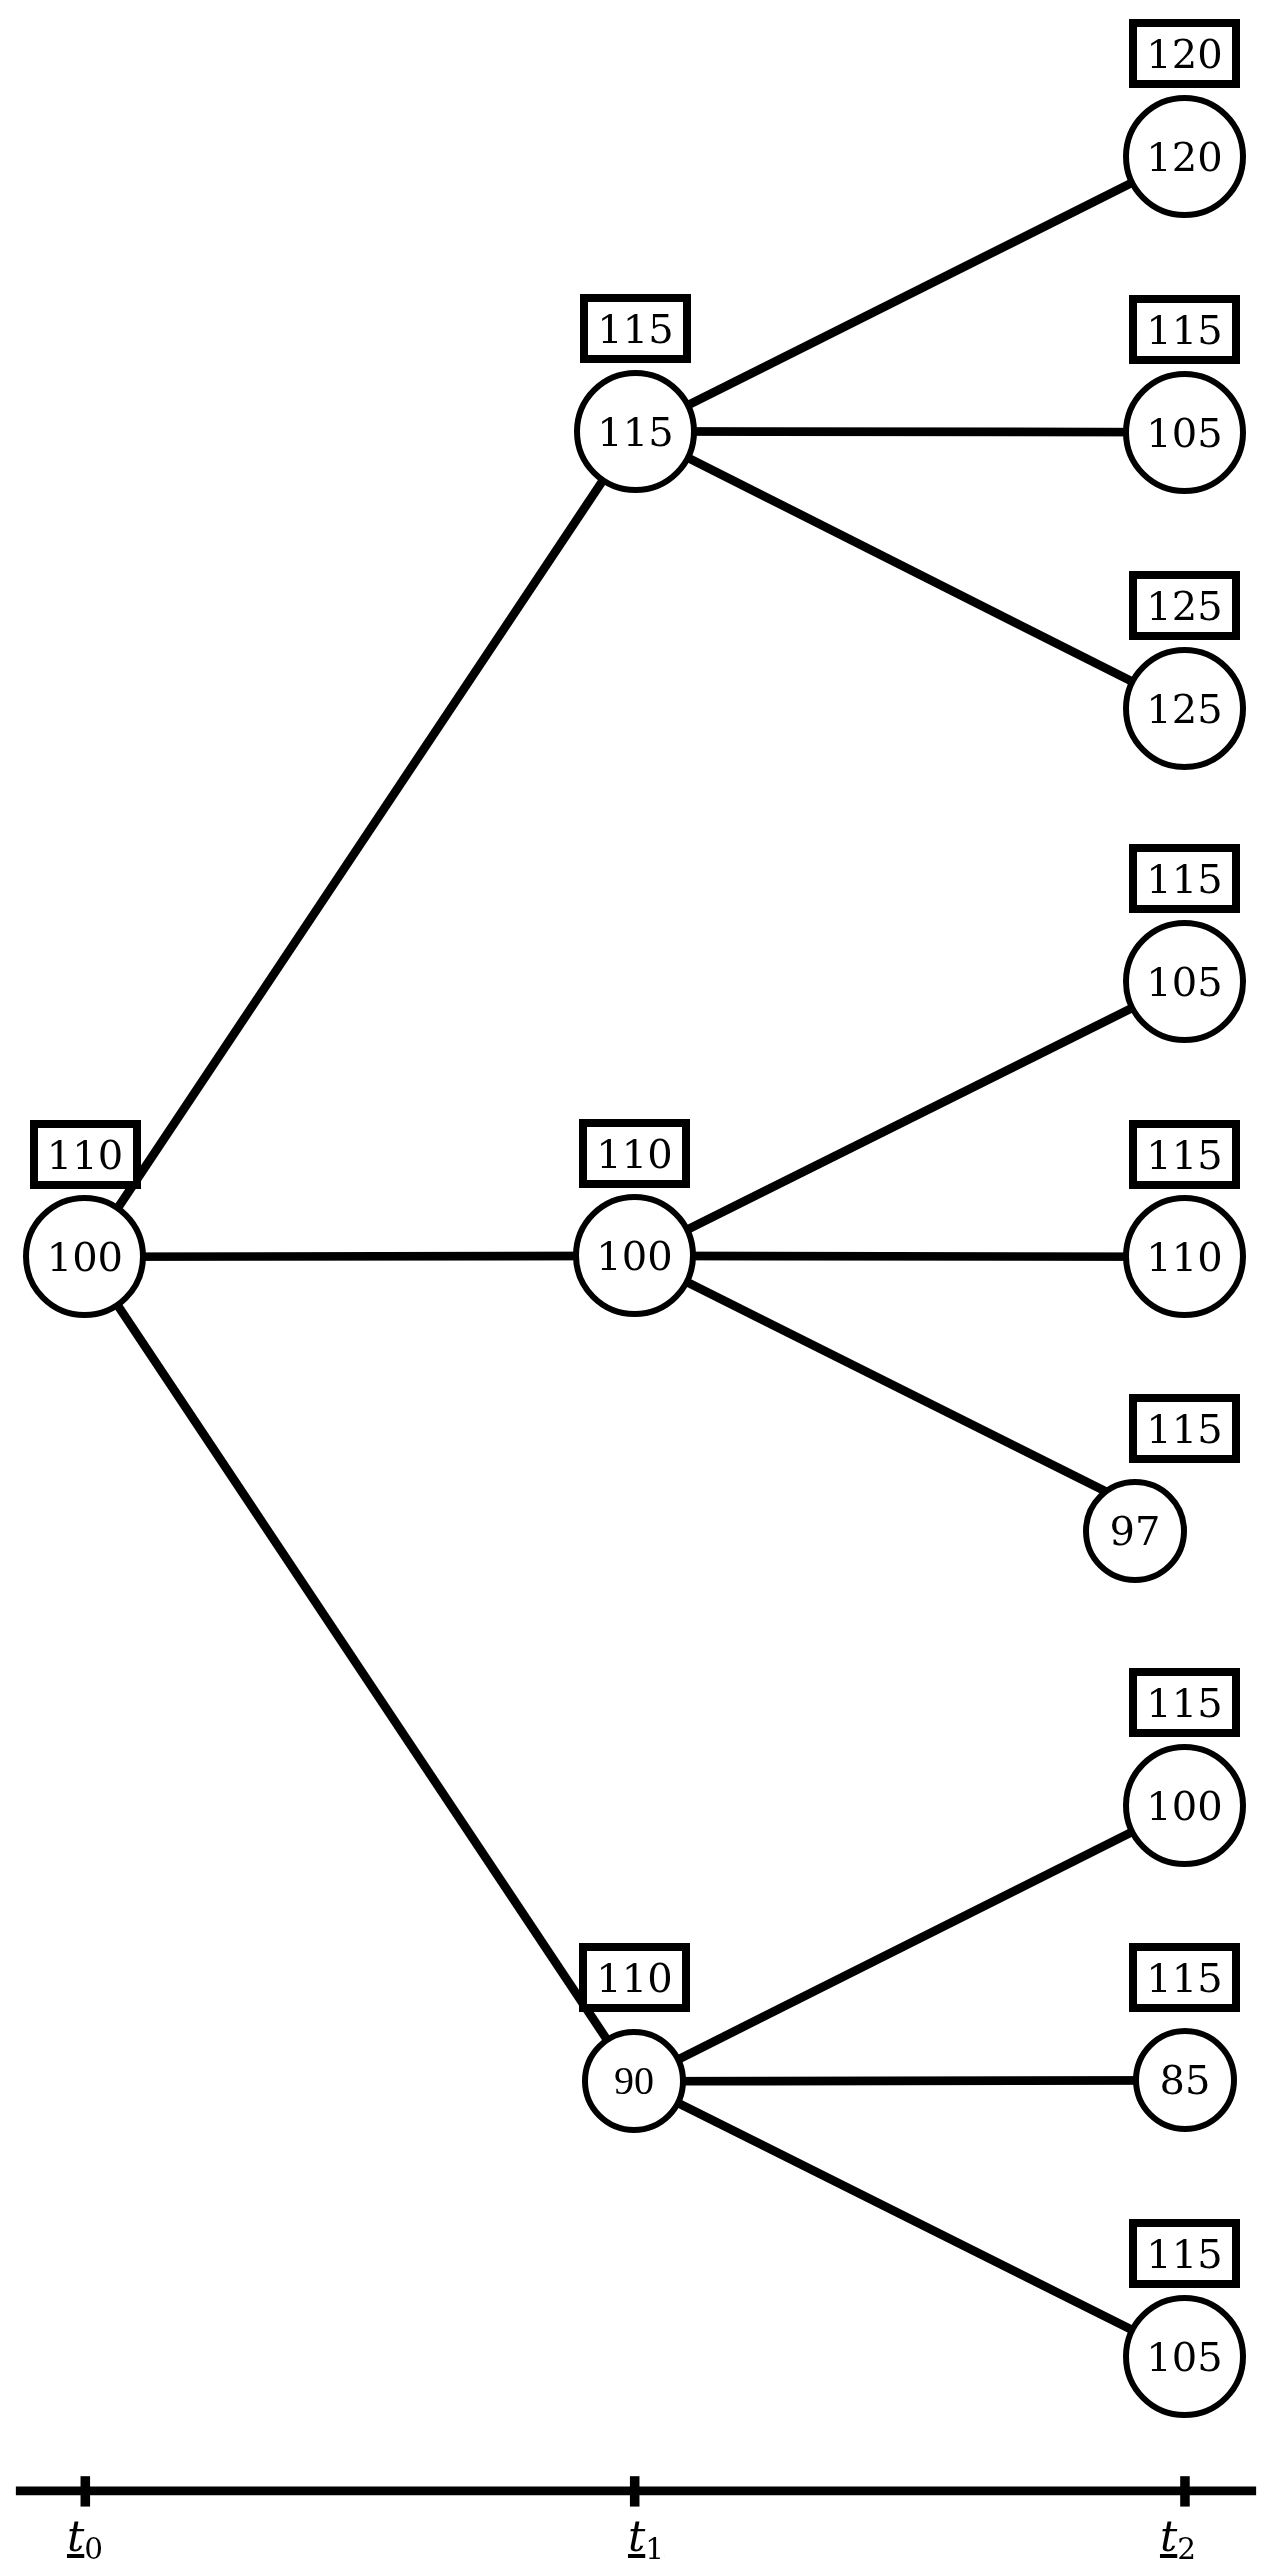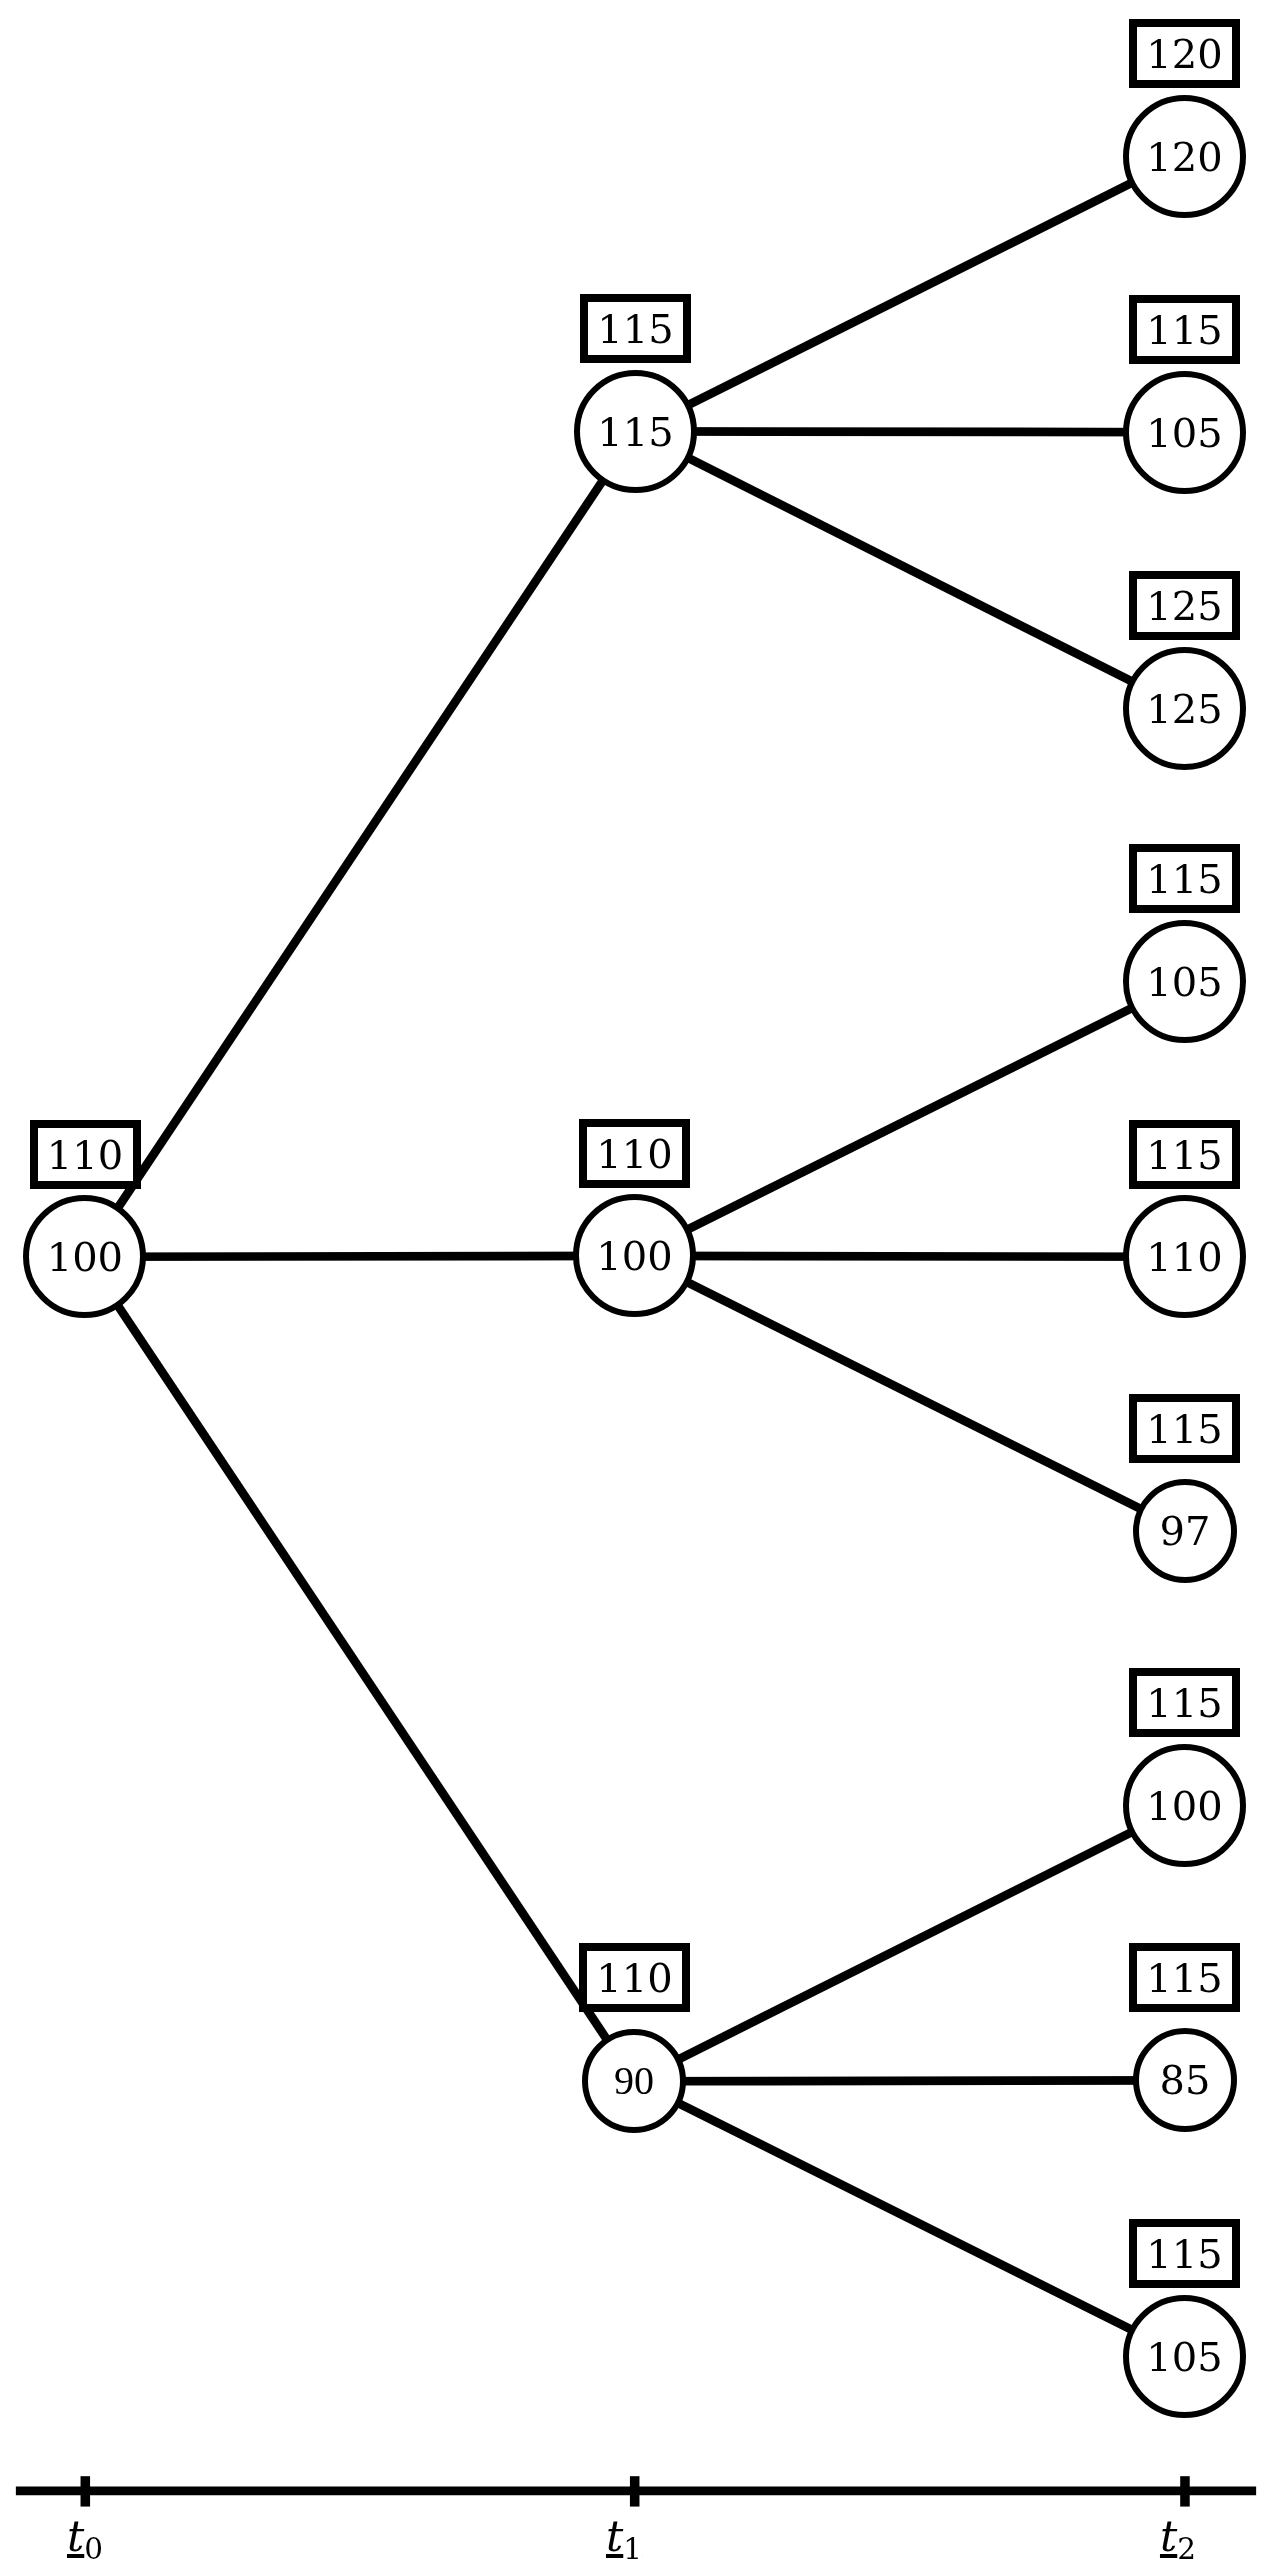--- a/index.html
+++ b/index.html
@@ -109,23 +109,23 @@
 
   <div class="circle big" style="left:23.4px;   top:1195px;">100</div>
   <div class="circle big" style="left:574px;  top:370px;">115</div>
   <div class="circle big" style="left:573px;  top:1194px;">100</div>
   <div class="circle small" style="left:582px;  top:2029px;font-family:Liberation Serif, serif;">90</div>
   <div class="circle big" style="left:1123px; top:95px;">120</div>
   <div class="circle big" style="left:1123px; top:371px;">105</div>
   <div class="circle big" style="left:1123px; top:647px;">125</div>
   <div class="circle big" style="left:1123px; top:920px;">105</div>
   <div class="circle big" style="left:1123px; top:1195px;">110</div>
-  <div class="circle small" style="left:1133px; top:1479px;text-align:right;">97</div>
+  <div class="circle small" style="left:1083px; top:1479px;text-align:right;">97</div>
   <div class="circle big" style="left:1123px; top:1744px;">100</div>
   <div class="circle small" style="left:1133px; top:2028px;">85</div>
   <div class="circle big" style="left:1123px; top:2295px;">105</div>
 
   <div class="axis-label" style="left:85px;"><span>t</span><sub>0</sub></div>
-  <div class="axis-label" style="left:624px;"><span>t</span><sub>1</sub></div>
+  <div class="axis-label" style="left:646px;"><span>t</span><sub>1</sub></div>
   <div class="axis-label" style="left:1178px;"><span>t</span><sub>2</sub></div>
 
 </div>
 
 
 </body></html>

